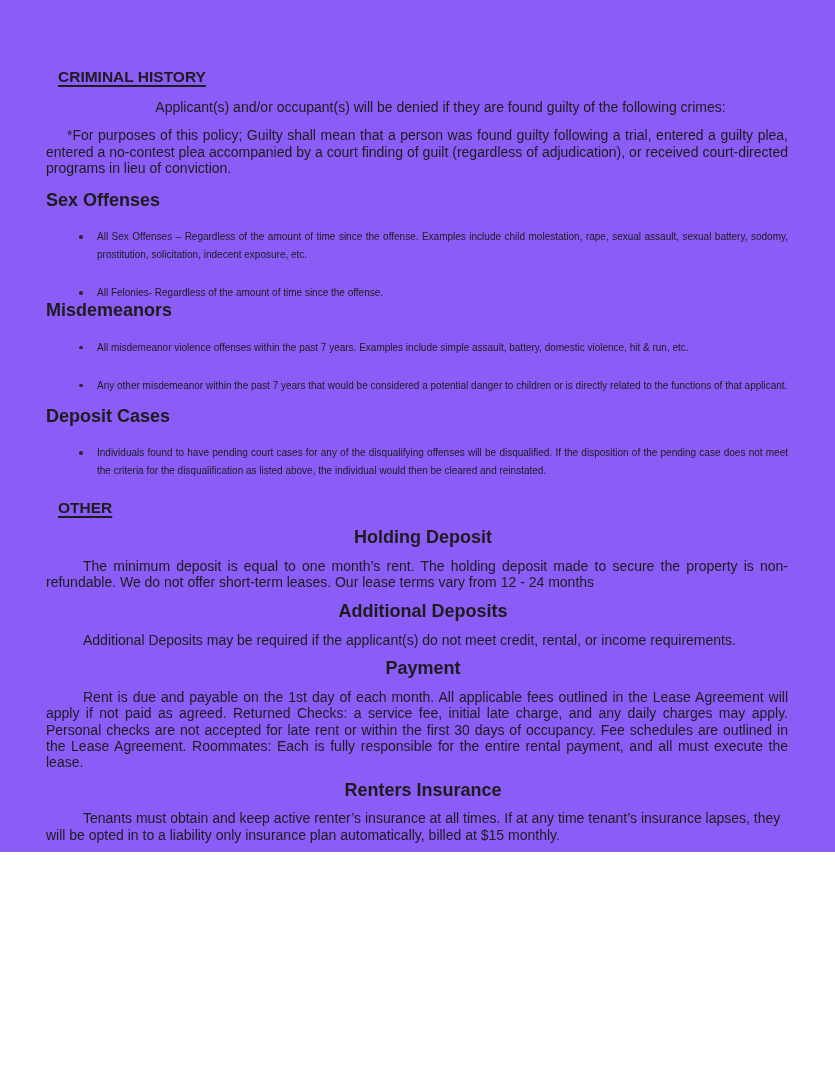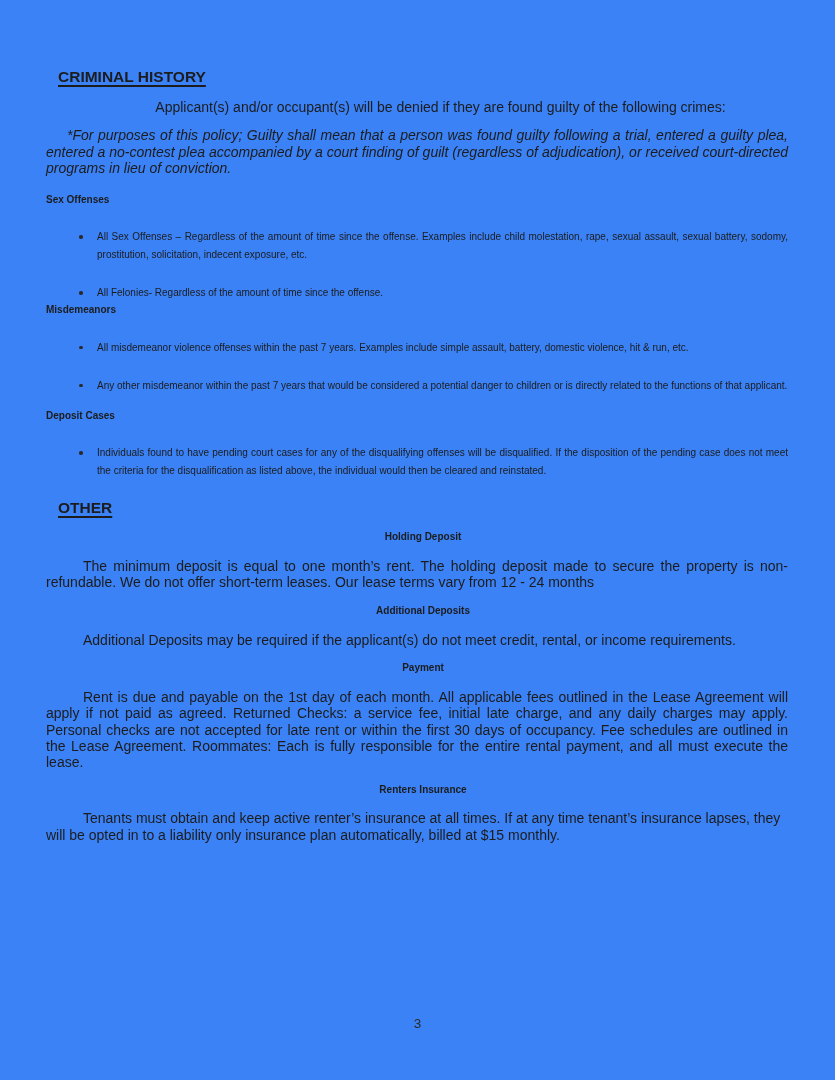--- a/index.html
+++ b/index.html
@@ -1,36 +1,36 @@
 <!DOCTYPE html>
 <html><head>
 <meta charset="utf-8">
 <style>
   html,body{margin:0;padding:0;background:#ffffff;}
   .page{
     position:relative;
-    width:835px;height:1080px;
-    background:#3b82f6;
+    width:835px;height:852px;
+    background:#8b5cf6;
     font-family:"Liberation Sans","DejaVu Sans",sans-serif;
     color:#1c1c1c;
     overflow:hidden;
   }
   .content{position:absolute;left:46px;top:0;width:742px;}
   .h-main{
     font-size:15.5px;line-height:18px;font-weight:700;
     text-decoration:underline;text-underline-offset:3px;text-decoration-thickness:1.5px;
     margin:0 0 0 12px;
   }
-  .h-sub{font-size:10px;line-height:16.5px;font-weight:700;margin:0;}
+  .h-sub{font-size:18px;line-height:16.5px;font-weight:700;margin:0;}
   .h-sub.ind{margin-left:12px;text-align:center;}
   .body{font-size:14px;line-height:16.4px;margin:0;}
   .just{text-align:justify;}
   .indent-a{text-indent:47px;text-align:center;}
   .indent-b{text-indent:37px;}
-  .note{font-style:italic;text-indent:21px;text-align:justify;}
+  .note{text-indent:21px;text-align:justify;}
   .bullets{margin:0;}
   .li{
     position:relative;padding-left:51px;
     font-size:10px;line-height:18px;text-align:justify;margin-top:20px;
   }
   .dot{
     position:absolute;left:33px;top:7px;
     width:3.5px;height:3.5px;border-radius:50%;background:#2a2a2a;
   }
   .pageno{

